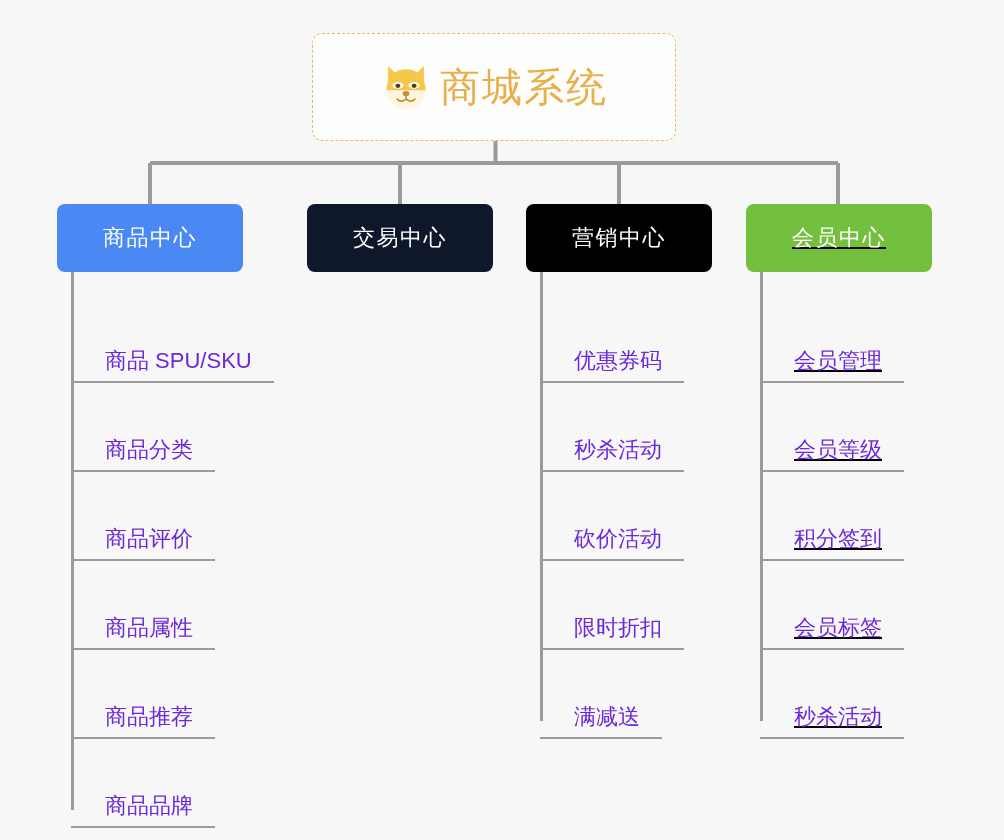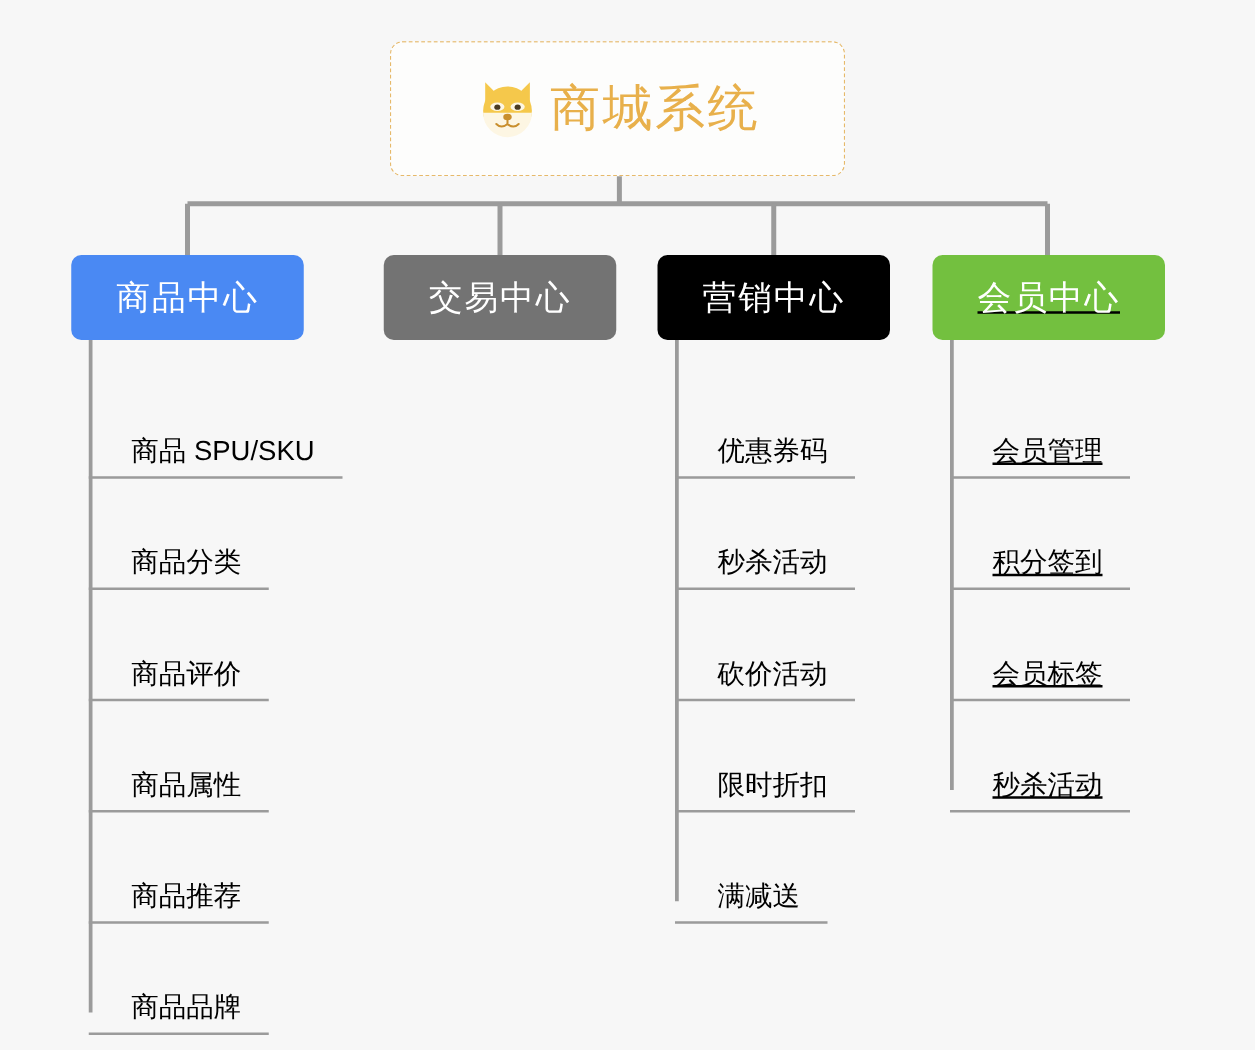--- a/index.html
+++ b/index.html
@@ -74,21 +74,21 @@
   .col-2 { left: 526px; }
   .col-3 { left: 746px; text-decoration: underline; }
 
   .col-header {
     height: 68px;
     border-radius: 8px;
     display: flex;
     align-items: center;
     justify-content: center;
     color: #ffffff;
-    font-size: 27px;
+    font-size: 22px;
     letter-spacing: 1.5px;
     box-sizing: border-box;
   }
 
   .col-body {
     position: relative;
     margin-top: 0;
     padding-top: 22px;
   }
   
@@ -105,21 +105,21 @@
   .leaf {
     position: relative;
     height: 89px;
     box-sizing: border-box;
     display: flex;
     align-items: flex-end;
     padding-left: 14px;
   }
   .leaf-label {
     font-size: 22px;
-    color: #000000;
+    color: #6d28d9;
     line-height: 1;
     padding: 0 22px 9px 34px;
     border-bottom: 2px solid #9b9b9b;
     white-space: nowrap;
     display: inline-block;
   }
 </style>
 </head>
 <body>
 
@@ -171,21 +171,21 @@
           </div>
           <div class="leaf">
             <span class="leaf-label">商品推荐</span>
           </div>
           <div class="leaf">
             <span class="leaf-label">商品品牌</span>
           </div>
         </div>
       </div>
       <div class="column col-1">
-        <div class="col-header" style="background: #737373;">交易中心</div>
+        <div class="col-header" style="background: #0f172a;">交易中心</div>
       </div>
       <div class="column col-2">
         <div class="col-header" style="background: #000000;">营销中心</div>
         <div class="col-body">
           <div class="leaf">
             <span class="leaf-label">优惠券码</span>
           </div>
           <div class="leaf">
             <span class="leaf-label">秒杀活动</span>
           </div>
@@ -200,20 +200,23 @@
           </div>
         </div>
       </div>
       <div class="column col-3">
         <div class="col-header" style="background: rgb(115, 192, 63);">会员中心</div>
         <div class="col-body">
           <div class="leaf">
             <span class="leaf-label">会员管理</span>
           </div>
           <div class="leaf">
+            <span class="leaf-label">会员等级</span>
+          </div>
+          <div class="leaf">
             <span class="leaf-label">积分签到</span>
           </div>
           <div class="leaf">
             <span class="leaf-label">会员标签</span>
           </div>
           <div class="leaf">
             <span class="leaf-label">秒杀活动</span>
           </div>
         </div>
       </div>

